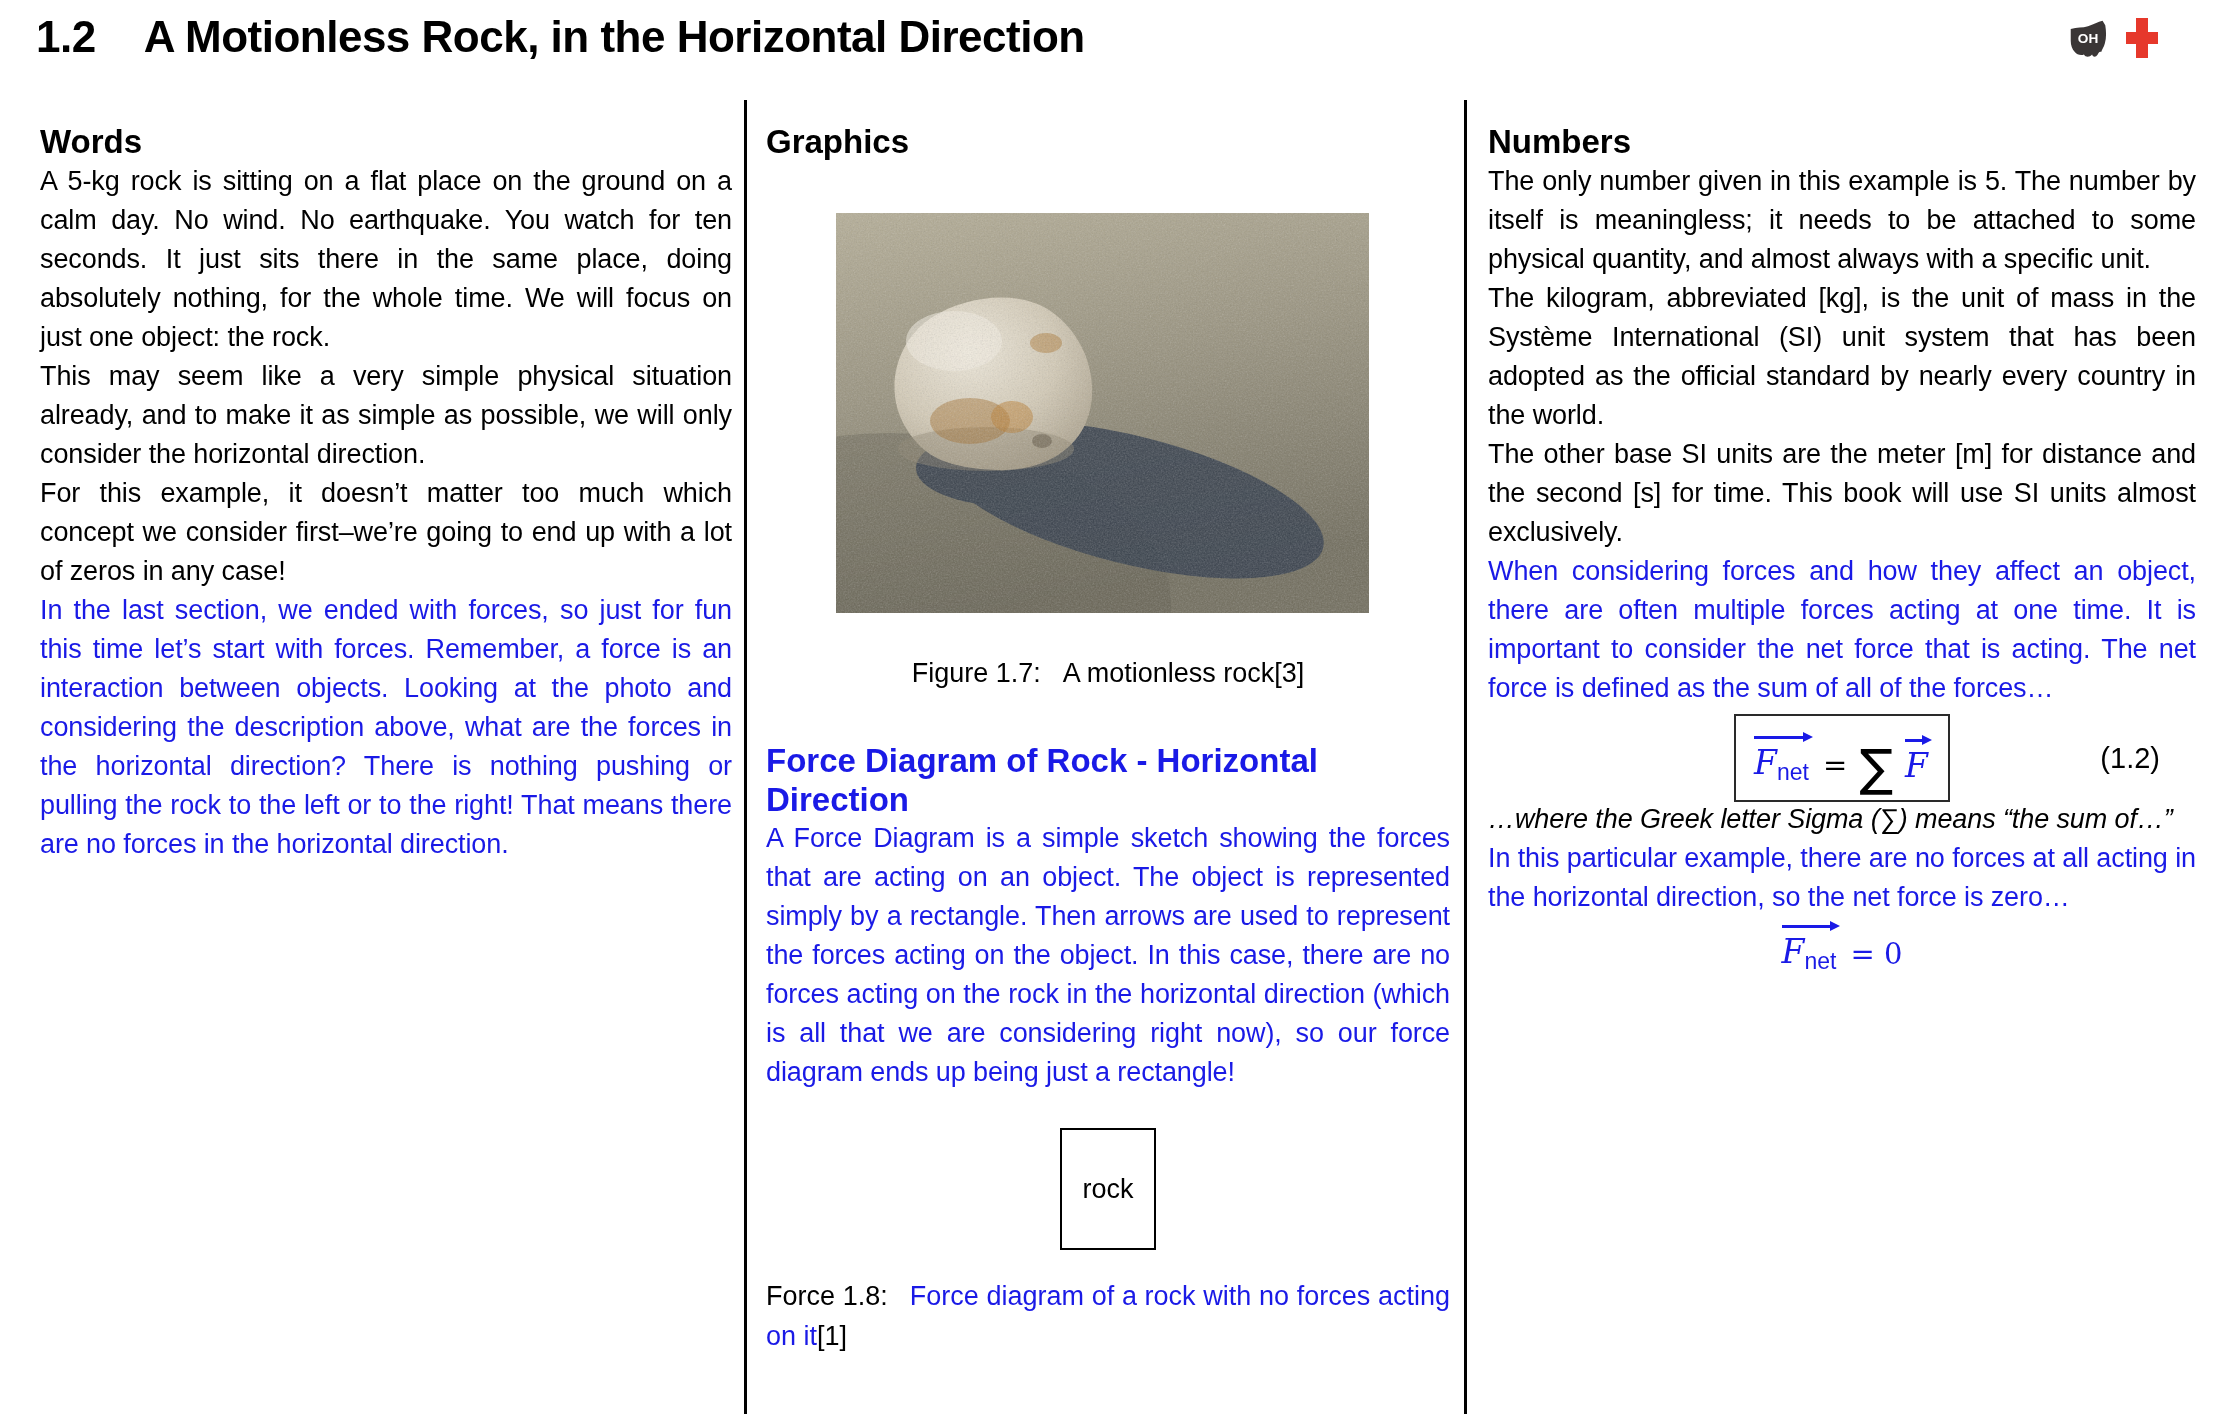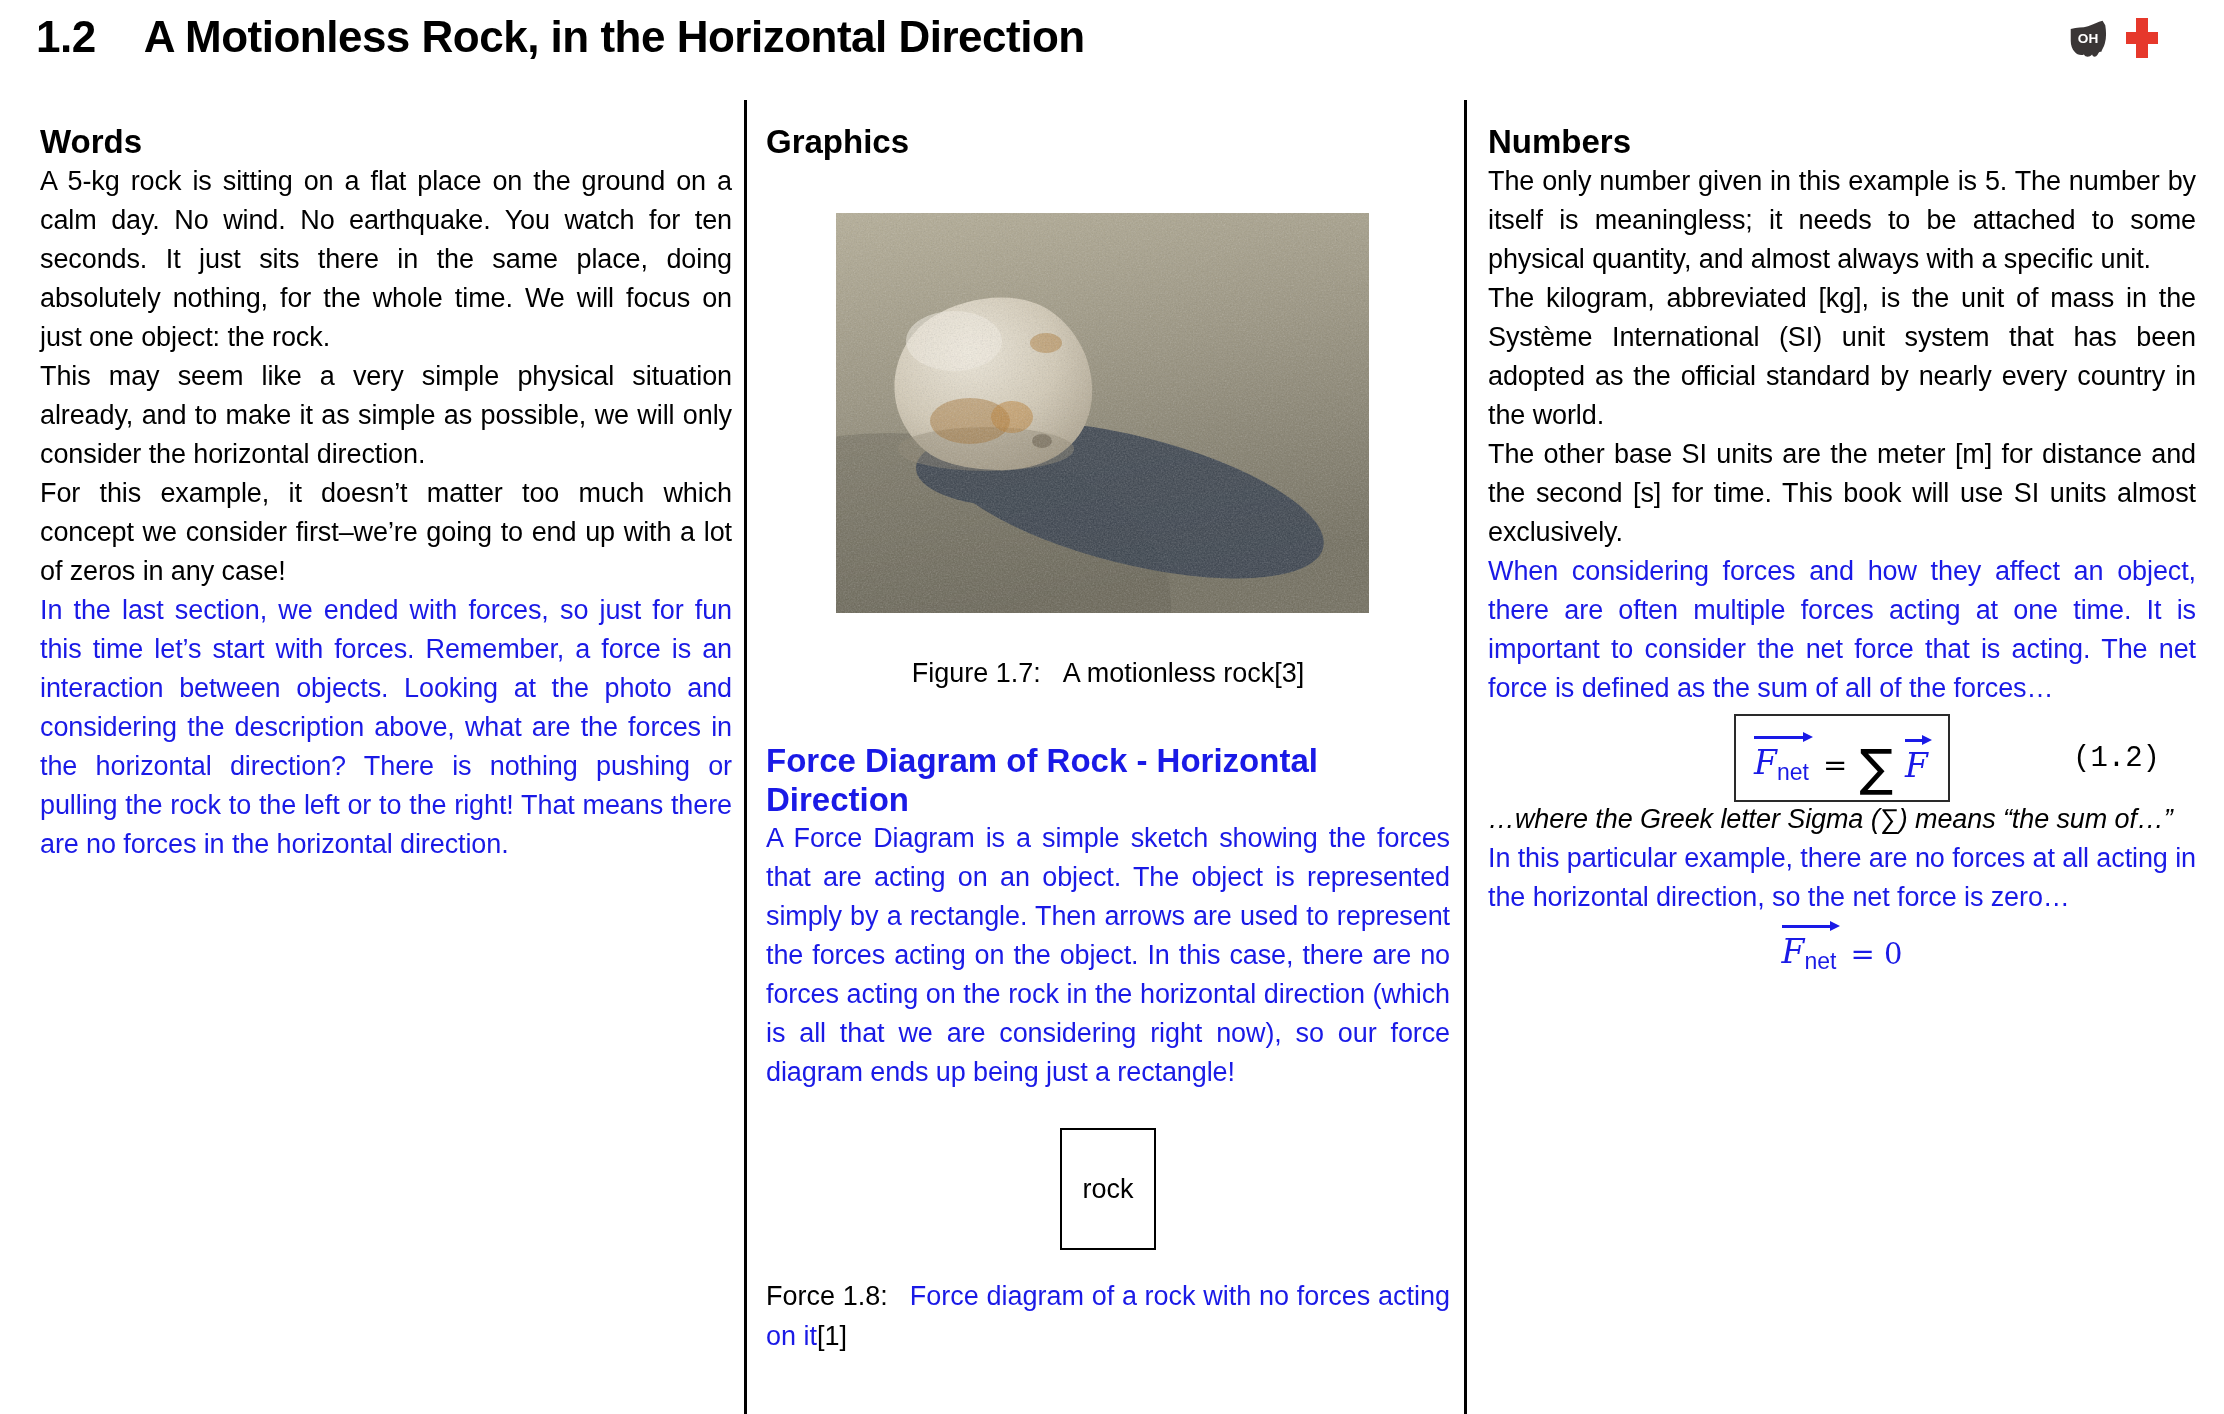--- a/index.html
+++ b/index.html
@@ -78,21 +78,21 @@
   .vec::after {
     content:""; position:absolute; right:-2px; top:-14px;
     border-top:5.5px solid transparent; border-bottom:5.5px solid transparent;
     border-left:10px solid #1a1ae6;
   }
   .eq-rel { font-family:"DejaVu Serif", serif; font-size:29px; color:#000; }
   .sum { font-family:"DejaVu Sans", sans-serif; font-size:50px; line-height:1;
          color:#000; position:relative; top:3px; }
   .eq-number {
     position:absolute; right:36px; top:50%; transform:translateY(-50%);
-    font-family:Liberation Mono, monospace; font-size:29px; color:#000;
+    font-family:Liberation Sans, sans-serif; font-size:29px; color:#000;
   }
   .eq-zero-row { margin-top:2px; display:flex; justify-content:center;
                  align-items:center; gap:12px; padding-top:16px; }
   .eq-rel-blue { font-family:"DejaVu Serif", serif; font-size:29px; color:#1a1ae6; }
 
   .sigma-note { margin-top:36px;font-style:italic; }
 </style>
 </head>
 <body>
 

